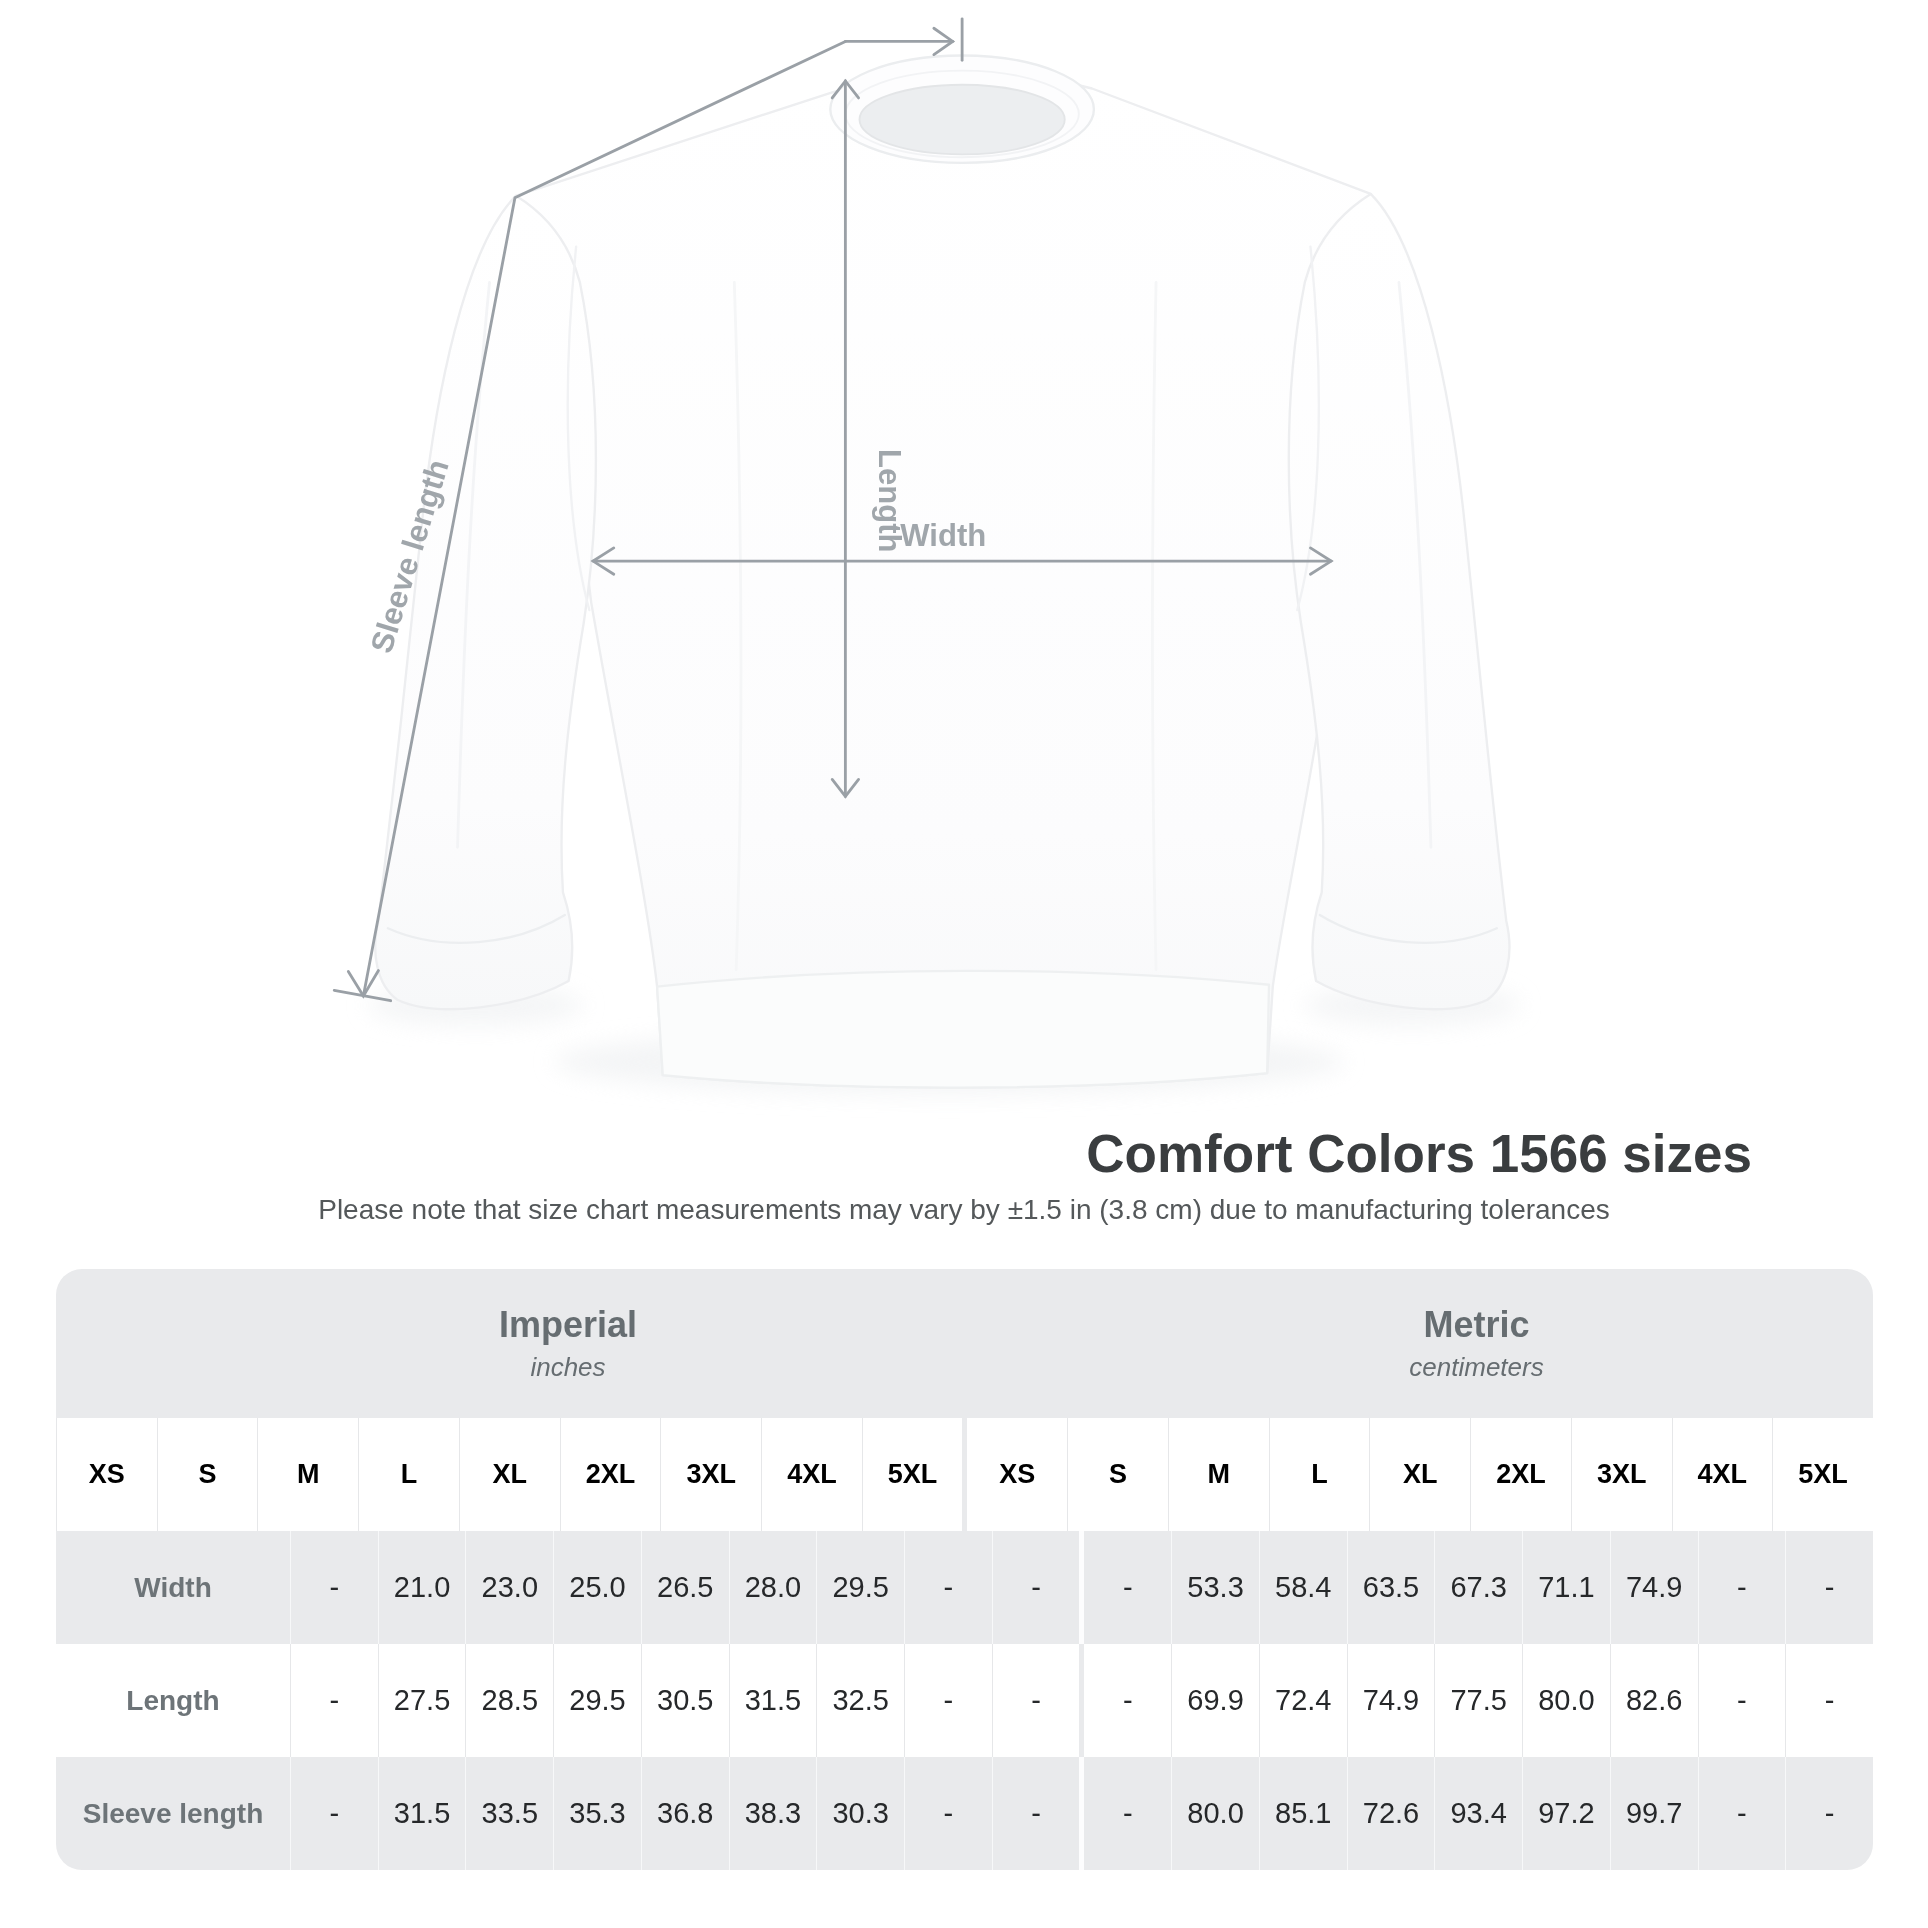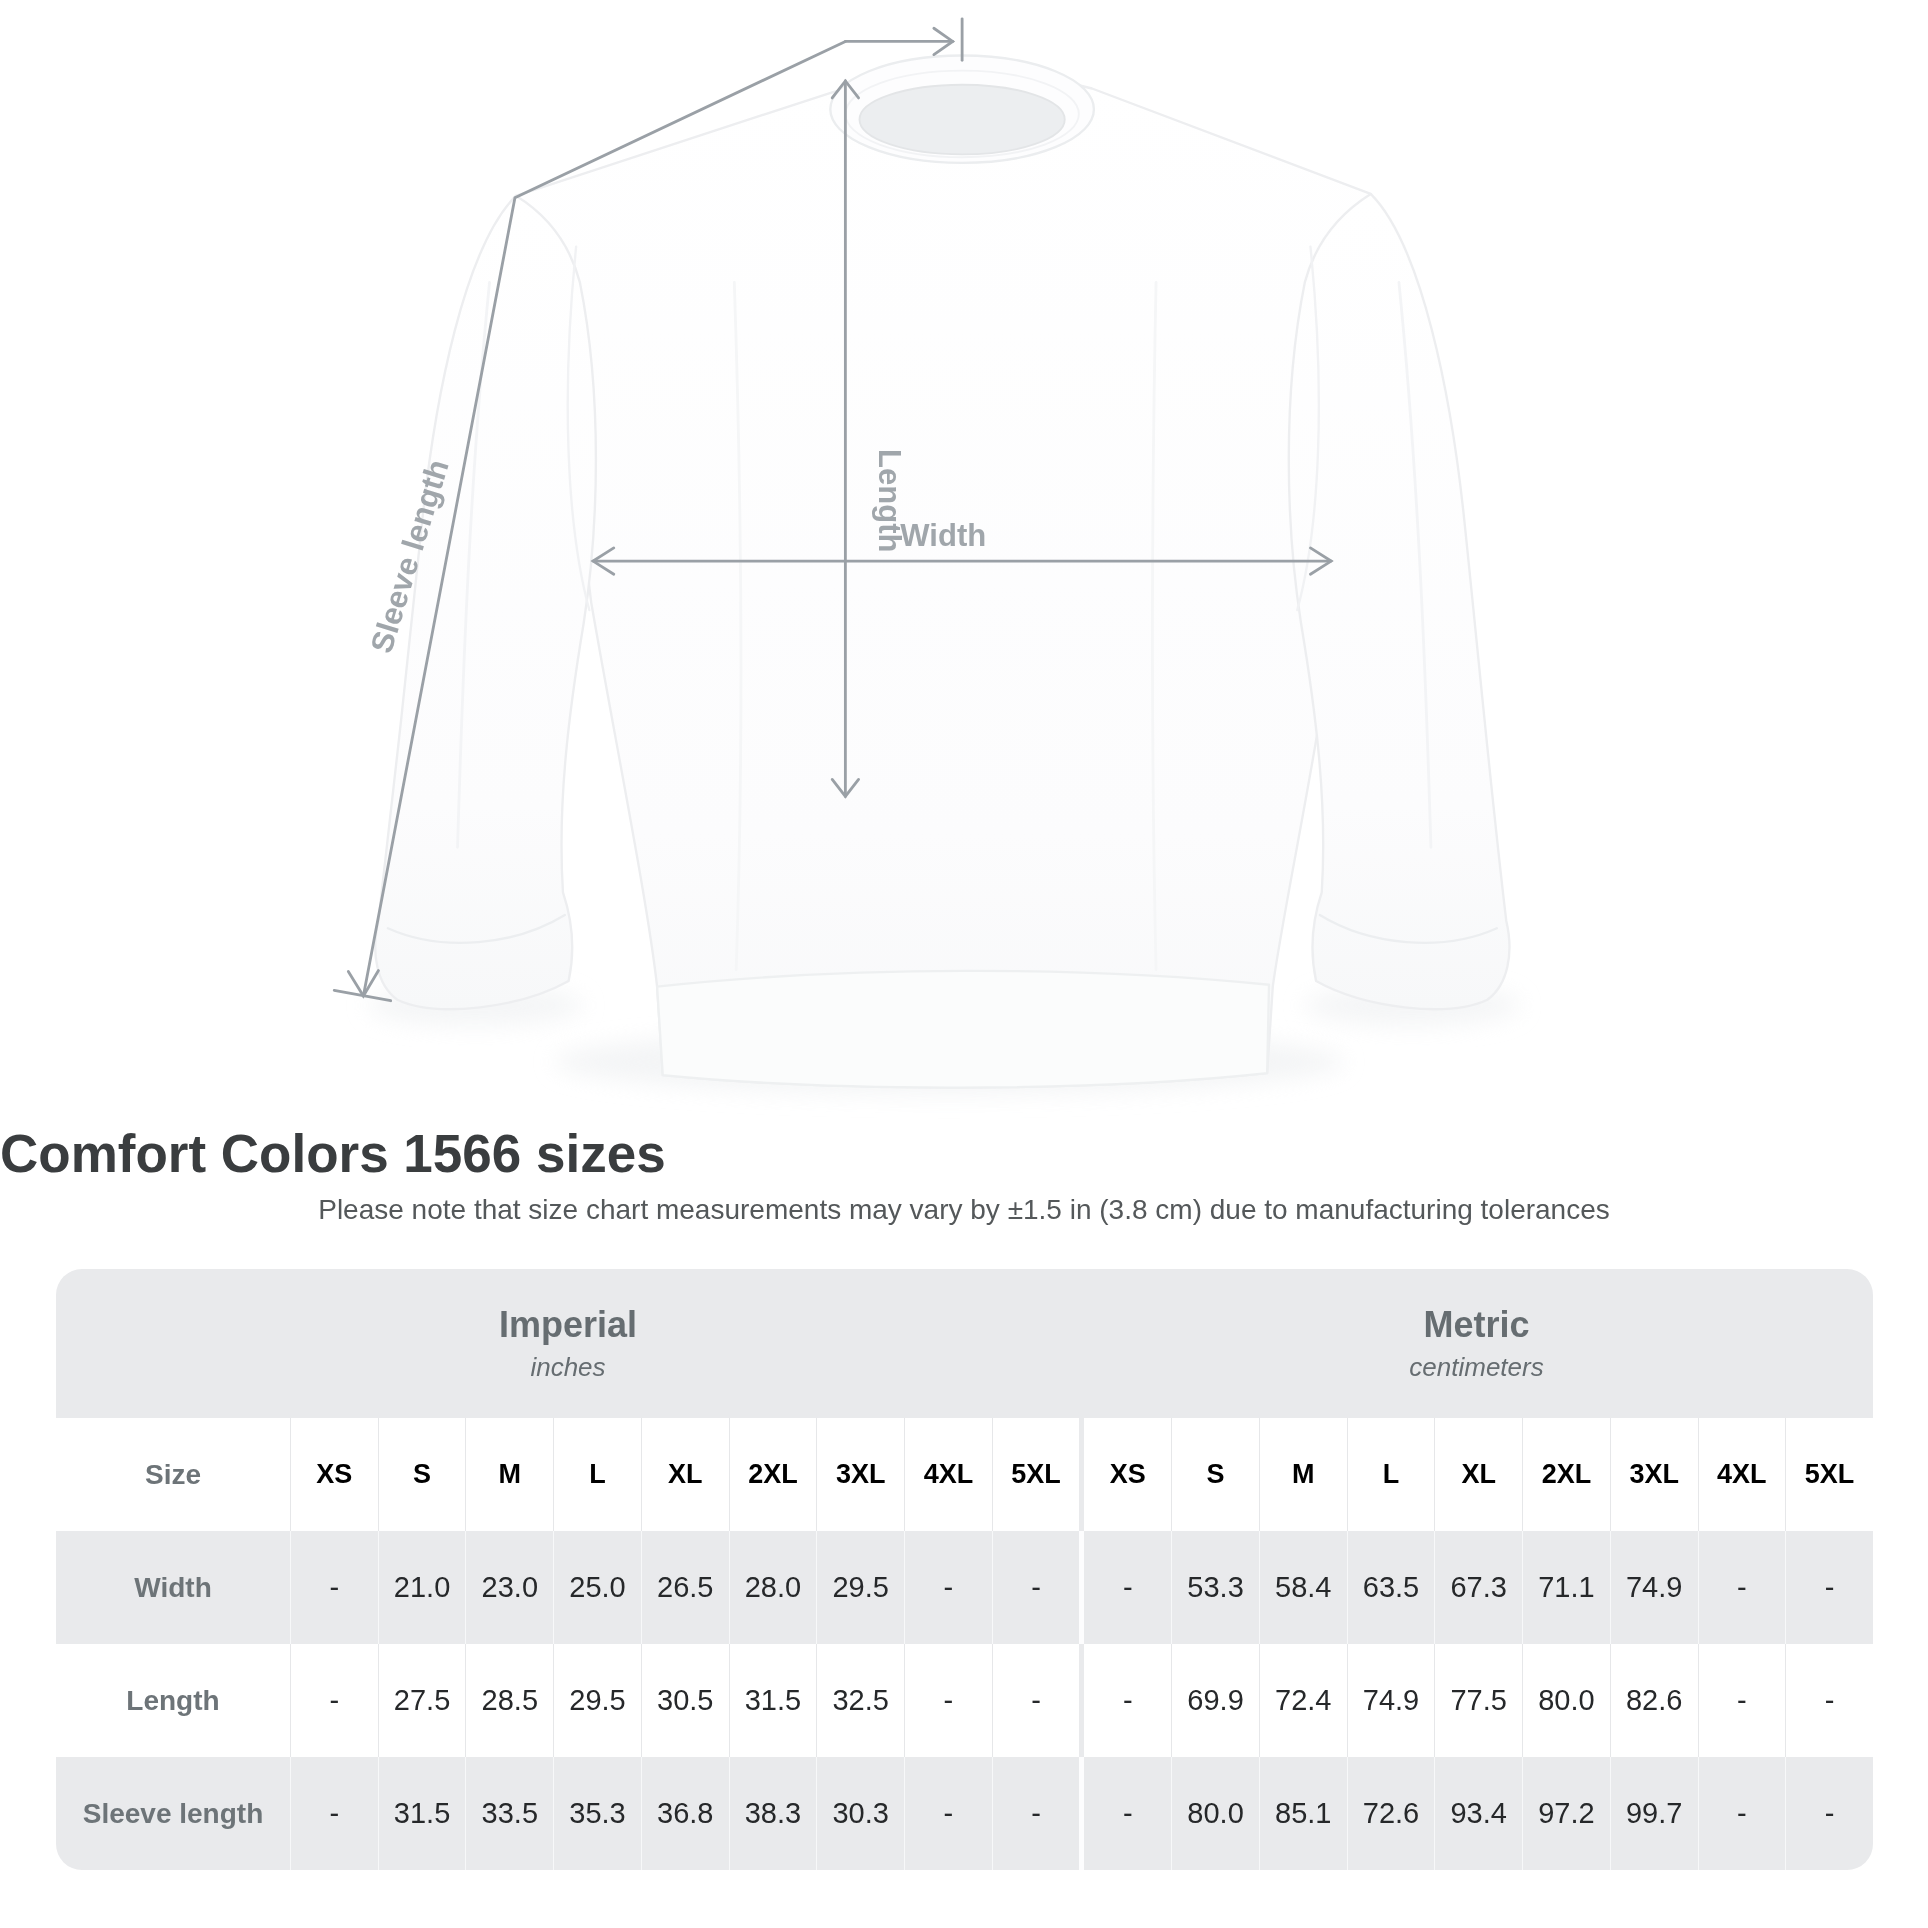--- a/index.html
+++ b/index.html
@@ -1,21 +1,21 @@
 <!DOCTYPE html>
 <html style="font-size:15px"><head>
 <meta charset="utf-8">
 <style>
   html,body{margin:0;padding:0;background:#ffffff;overflow:hidden;}
   .stage{position:relative;width:1928px;height:1928px;background:#ffffff;
          font-family:"Liberation Sans",sans-serif;}
 
   svg.diagram{position:absolute;left:0;top:0;}
 
-  .title{position:absolute;left:0;top:1123px;width:1752px;margin:0;text-align:left;
+  .title{position:absolute;left:0;top:1123px;width:1752px;margin:0;text-align:right;
          font-size:53px;font-weight:bold;color:#3a3d3f;letter-spacing:0px;}
   .subtitle{position:absolute;left:0;top:1194px;width:1928px;margin:0;text-align:center;
          font-size:28px;color:#54585a;}
 
   .chart{position:absolute;left:56px;top:1269px;width:1817px;height:601px;
          background:#e9eaec;border-radius:26px;overflow:hidden;}
 
   .band{display:flex;height:149px;}
   .bandcell{display:flex;flex-direction:column;align-items:center;justify-content:center;gap:5.6px;}
   .bandcell.imperial{width:1024px;}
@@ -135,21 +135,20 @@
         <div class="gname">Imperial</div>
         <div class="gunit">inches</div>
       </div>
       <div class="bandcell metric">
         <div class="gname">Metric</div>
         <div class="gunit">centimeters</div>
       </div>
     </div>
     <div id="grid">
         <div class="row w hdr">
-          <div class="rlabel">Size</div>
           <div class="cell">XS</div>
           <div class="cell">S</div>
           <div class="cell">M</div>
           <div class="cell">L</div>
           <div class="cell">XL</div>
           <div class="cell">2XL</div>
           <div class="cell">3XL</div>
           <div class="cell">4XL</div>
           <div class="cell">5XL</div>
           <div class="cell m0">XS</div>

